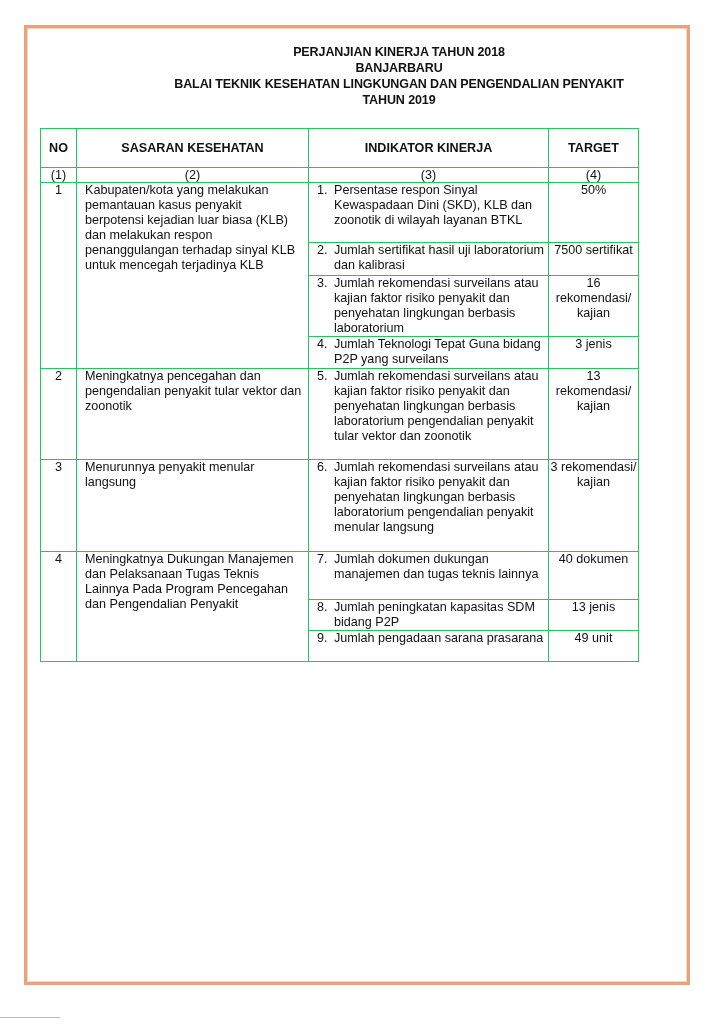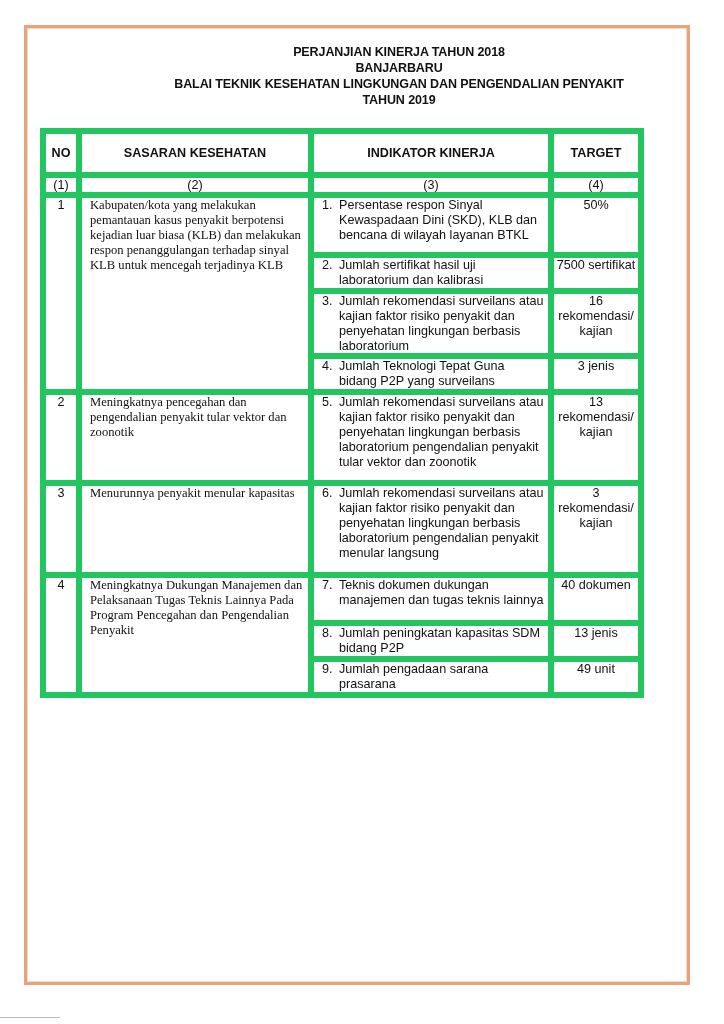--- a/index.html
+++ b/index.html
@@ -17,32 +17,32 @@
     position:absolute; left:16px; top:44px; width:724px; text-align:center;
     font-weight:bold; font-size:12.5px; line-height:16px; color:#111;padding-left:21px;
   }
   .title-block div { letter-spacing:-0.1px; }
   table.pk {
     position:absolute; left:40px; top:128px;
     border-collapse:collapse; table-layout:fixed;
     font-size:12.6px; line-height:14.9px;
   }
   table.pk td, table.pk th {
-    border:6px solid #22c55e; padding:0; vertical-align:top;
+    border:1px solid #22c55e; padding:0; vertical-align:top;
   }
   table.pk th {
     height:38px; font-size:12.6px; font-weight:bold; vertical-align:middle; text-align:center;
   }
   table.pk tr.sub td { text-align:center; height:14px; line-height:14px; }
   .c-no { width:36px; }
   .c-sas { width:232px; }
   .c-ind { width:240px; }
   .c-tgt { width:90px; }
   td.no { text-align:center; }
-  td.sas { padding-left:8px !important; padding-right:4px !important;font-family:Liberation Serif, serif; }
+  td.sas { padding-left:8px !important; padding-right:4px !important; }
   td.tgt { text-align:center;margin-top:16px; }
   .ind { display:flex; padding-left:8px; padding-right:4px; }
   .ind .num { width:17px; flex:none; }
   .ind .txt { flex:1; }
   .bottom-rule {
     position:absolute; left:0; top:1017px; width:60px; height:1px; background:#bbb;
   }
 </style>
 </head>
 <body>
@@ -77,21 +77,21 @@
       <td>(4)</td>
     </tr>
   </thead>
   <tbody id="tbody">
       <tr style="height: 60px;">
         <td class="no" rowspan="4">1</td>
         <td class="sas" rowspan="4">Kabupaten/kota yang melakukan pemantauan kasus penyakit berpotensi kejadian luar biasa (KLB) dan melakukan respon penanggulangan terhadap sinyal KLB untuk mencegah terjadinya KLB</td>
         <td>
           <div class="ind">
             <span class="num">1.</span>
-            <span class="txt">Persentase respon Sinyal Kewaspadaan Dini (SKD), KLB dan bencana di wilayah layanan BTKL</span>
+            <span class="txt">Persentase respon Sinyal Kewaspadaan Dini (SKD), KLB dan zoonotik di wilayah layanan BTKL</span>
           </div>
         </td>
         <td class="tgt">50%</td>
       </tr>
       <tr style="height: 33px;">
         <td>
           <div class="ind">
             <span class="num">2.</span>
             <span class="txt">Jumlah sertifikat hasil uji laboratorium dan kalibrasi</span>
           </div>
@@ -122,36 +122,36 @@
         <td>
           <div class="ind">
             <span class="num">5.</span>
             <span class="txt">Jumlah rekomendasi  surveilans atau kajian faktor risiko penyakit dan penyehatan lingkungan berbasis laboratorium pengendalian penyakit tular vektor dan zoonotik</span>
           </div>
         </td>
         <td class="tgt">13 rekomendasi/ kajian</td>
       </tr>
       <tr style="height: 92px;">
         <td class="no" rowspan="1">3</td>
-        <td class="sas" rowspan="1">Menurunnya penyakit menular kapasitas</td>
+        <td class="sas" rowspan="1">Menurunnya penyakit menular langsung</td>
         <td>
           <div class="ind">
             <span class="num">6.</span>
             <span class="txt">Jumlah rekomendasi surveilans atau kajian faktor risiko penyakit dan penyehatan lingkungan berbasis laboratorium pengendalian penyakit menular langsung</span>
           </div>
         </td>
         <td class="tgt">3 rekomendasi/ kajian</td>
       </tr>
       <tr style="height: 48px;">
         <td class="no" rowspan="3">4</td>
         <td class="sas" rowspan="3">Meningkatnya Dukungan Manajemen dan Pelaksanaan Tugas Teknis Lainnya Pada Program Pencegahan dan Pengendalian Penyakit</td>
         <td>
           <div class="ind">
             <span class="num">7.</span>
-            <span class="txt">Teknis dokumen dukungan manajemen dan tugas teknis lainnya</span>
+            <span class="txt">Jumlah dokumen dukungan manajemen dan tugas teknis lainnya</span>
           </div>
         </td>
         <td class="tgt">40 dokumen</td>
       </tr>
       <tr style="height: 31px;">
         <td>
           <div class="ind">
             <span class="num">8.</span>
             <span class="txt">Jumlah peningkatan kapasitas SDM bidang P2P</span>
           </div>

